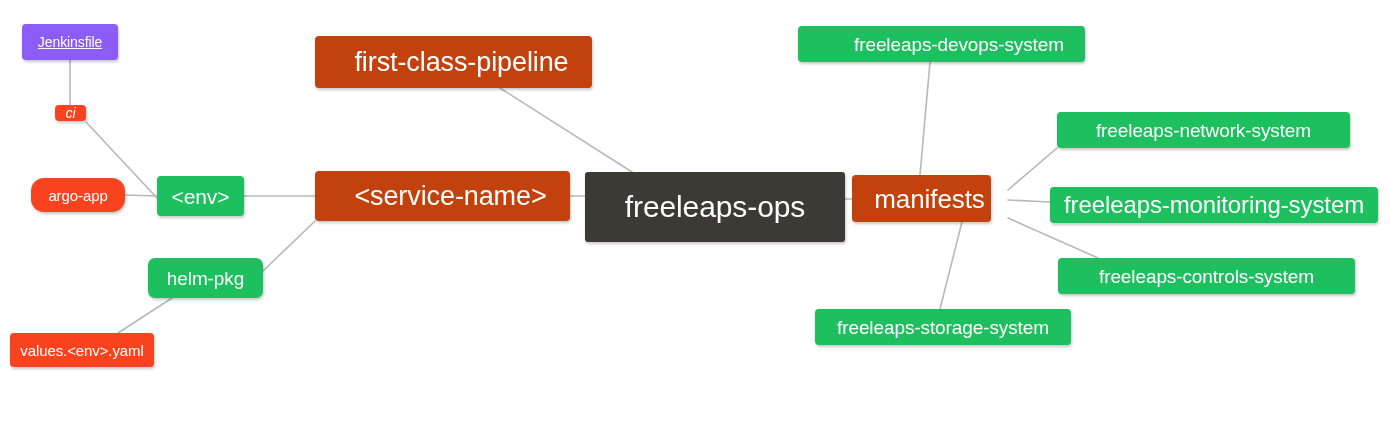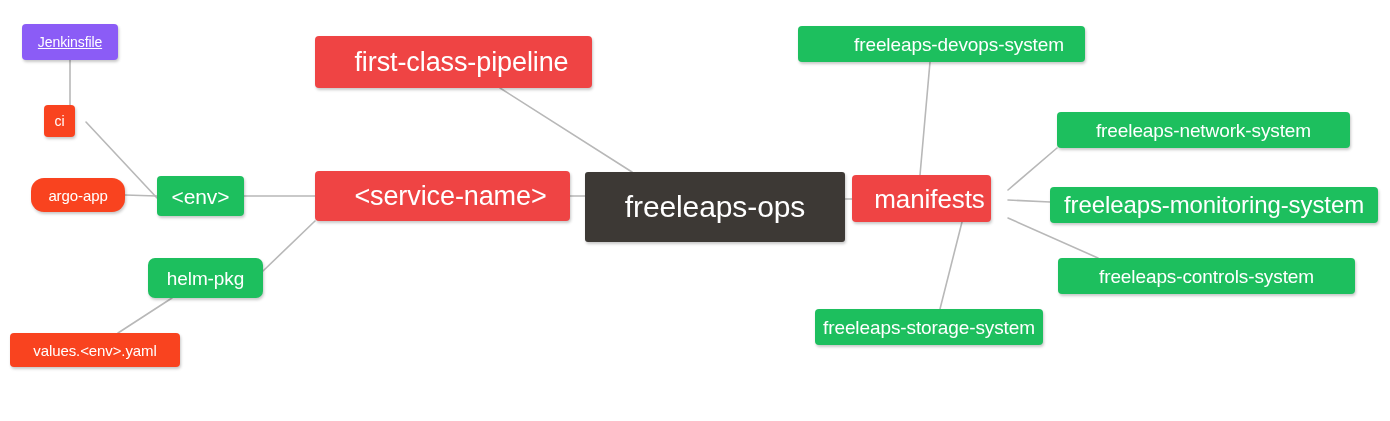--- a/index.html
+++ b/index.html
@@ -43,21 +43,21 @@
     border-radius: 4px;
     white-space: nowrap;
     line-height: 1;
     box-shadow: 1px 2px 3px rgba(0,0,0,0.22);
     letter-spacing: -0.1px;
   }
   .node.root {
     background: #3d3935;
     border-radius: 3px;
   }
-  .node.blue   { background: #ef4444; padding-left: 16px; }
+  .node.blue   { background: #c2410c; padding-left: 16px; }
   .node.green  { background: #1dbf5e; }
   .node.orange { background: #8b5cf6; text-decoration: underline; }
   .node.red    { background: #f9431f; }
 </style>
 </head>
 <body>
 
 <div id="mindmap-canvas">
   <svg id="edge-layer" viewBox="0 0 1390 421">
       <path d="M 70,60 L 70,105" class="edge-line" stroke="#b8b8b8"></path>
@@ -70,28 +70,28 @@
       <path d="M 570,196 L 585,196" class="edge-line" stroke="#b8b8b8"></path>
       <path d="M 845,199 L 852,199" class="edge-line" stroke="#b8b8b8"></path>
       <path d="M 920,175 L 930,62" class="edge-line" stroke="#b8b8b8"></path>
       <path d="M 1008,190 L 1057,148" class="edge-line" stroke="#b8b8b8"></path>
       <path d="M 1008,200 L 1050,202" class="edge-line" stroke="#b8b8b8"></path>
       <path d="M 1008,218 L 1098,258" class="edge-line" stroke="#b8b8b8"></path>
       <path d="M 962,222 L 940,309" class="edge-line" stroke="#b8b8b8"></path>
     </svg>
   <div id="node-layer">
       <div class="node orange" style="left: 22px; top: 24px; width: 96px; height: 36px; font-size: 14px;">Jenkinsfile</div>
-      <div class="node red" style="left: 44px; top: 105px; width: 31px; height: 32px; font-size: 14px;">ci</div>
+      <div class="node red" style="left: 55px; top: 105px; width: 31px; height: 16px; font-size: 14px; font-style: italic;">ci</div>
       <div class="node red" style="left: 31px; top: 178px; width: 94px; height: 34px; font-size: 15px; border-radius: 13px;">argo-app</div>
       <div class="node green" style="left: 157px; top: 176px; width: 87px; height: 40px; font-size: 21px;">&lt;env&gt;</div>
       <div class="node green" style="left: 148px; top: 258px; width: 115px; height: 40px; font-size: 19px; border-radius: 7px;">helm-pkg</div>
-      <div class="node red" style="left: 10px; top: 333px; width: 170px; height: 34px; font-size: 15px;">values.&lt;env&gt;.yaml</div>
+      <div class="node red" style="left: 10px; top: 333px; width: 144px; height: 34px; font-size: 15px;">values.&lt;env&gt;.yaml</div>
       <div class="node blue" style="left: 315px; top: 171px; width: 255px; height: 50px; font-size: 27px;">&lt;service-name&gt;</div>
       <div class="node blue" style="left: 315px; top: 36px; width: 277px; height: 52px; font-size: 27px;">first-class-pipeline</div>
       <div class="node root" style="left: 585px; top: 172px; width: 260px; height: 70px; font-size: 30px;">freeleaps-ops</div>
       <div class="node blue" style="left: 852px; top: 175px; width: 139px; height: 47px; font-size: 26px;">manifests</div>
       <div class="node green" style="left: 798px; top: 26px; width: 287px; height: 36px; font-size: 19px; padding-left: 35px;">freeleaps-devops-system</div>
       <div class="node green" style="left: 1057px; top: 112px; width: 293px; height: 36px; font-size: 19px;">freeleaps-network-system</div>
       <div class="node green" style="left: 1050px; top: 187px; width: 328px; height: 36px; font-size: 24px;">freeleaps-monitoring-system</div>
       <div class="node green" style="left: 1058px; top: 258px; width: 297px; height: 36px; font-size: 19px;">freeleaps-controls-system</div>
-      <div class="node green" style="left: 815px; top: 309px; width: 228px; height: 36px; font-size: 19px;">freeleaps-storage-system</div>
+      <div class="node green" style="left: 815px; top: 309px; width: 256px; height: 36px; font-size: 19px;">freeleaps-storage-system</div>
     </div>
 </div>
 
 </body></html>

